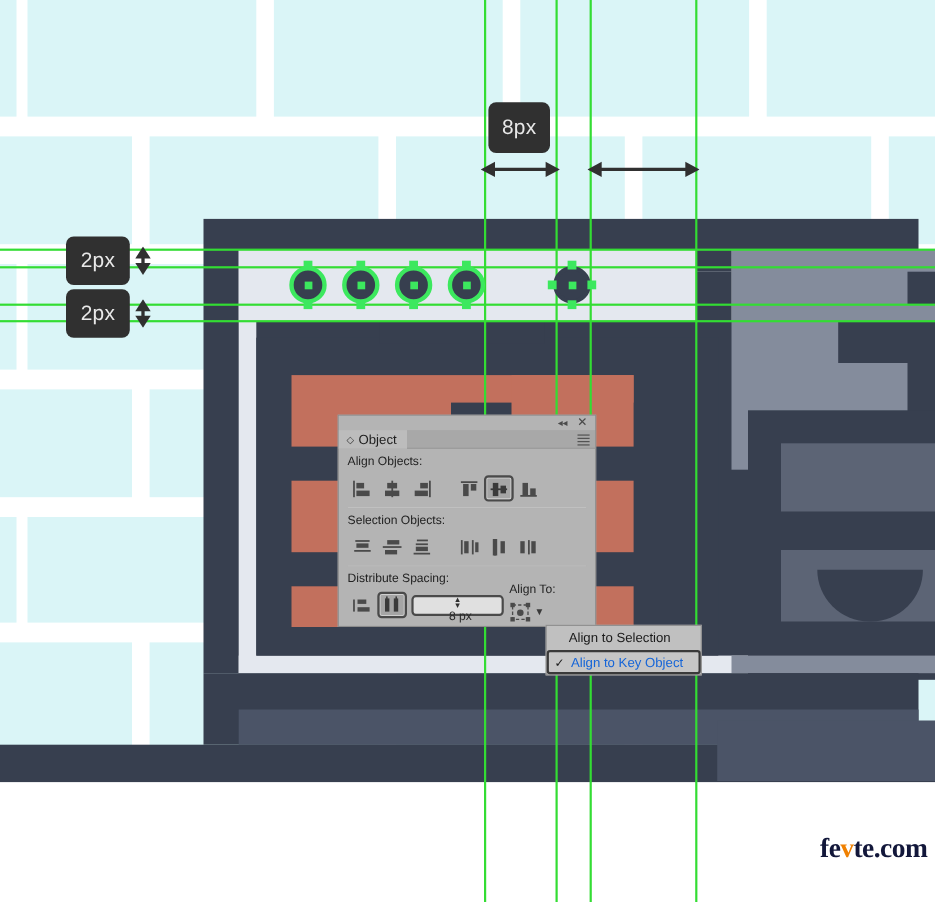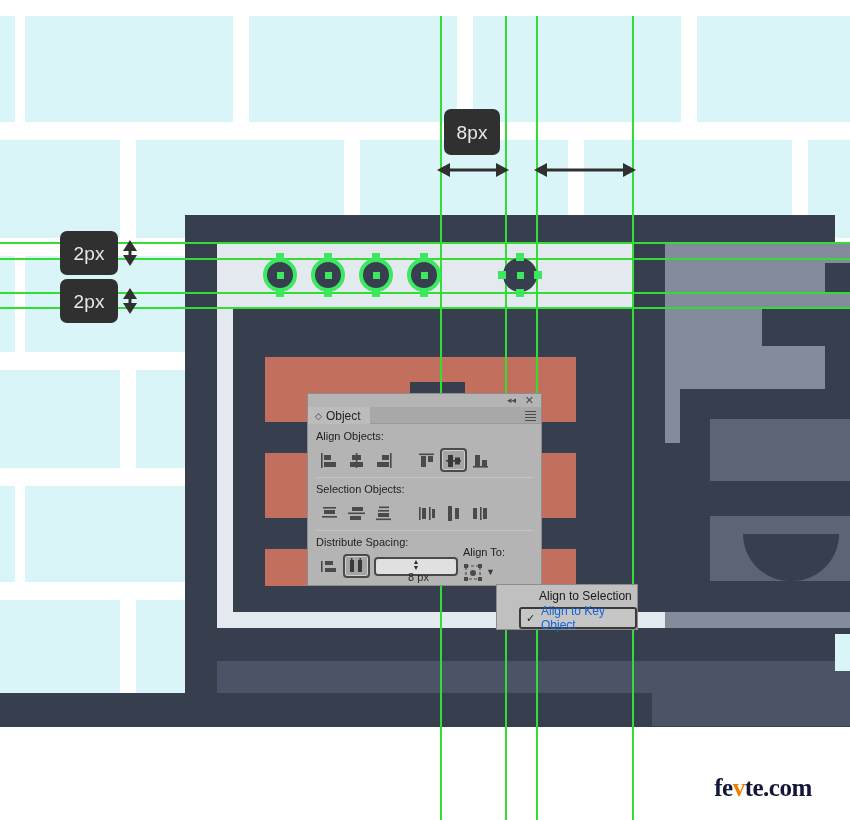--- a/index.html
+++ b/index.html
@@ -3,21 +3,21 @@
 <meta charset="utf-8">
 <style>
   * { box-sizing: border-box; margin: 0; padding: 0; }
   html, body { width: 850px; height: 820px; }
   body {
     font-family: "Liberation Sans", sans-serif;
     background: #ffffff;
     position: relative;
     overflow: hidden;
   }
-  #stage { position: absolute; left: 0; top: 16px; width: 850px; height: 644px; }
+  #stage { position: absolute; left: 0; top: 0; width: 850px; height: 644px; }
 
   
   .wall { position: absolute; left: 0; top: 0; width: 850px; height: 680px; background: #ffffff; overflow: hidden; }
   .brick { position: absolute; background: #daf5f7; }
 
   
   .ill { position: absolute; overflow: hidden; }
   .sh { position: absolute; }
   .navy   { background: #373f4f; }
   .navy2  { background: #4b5467; }
@@ -84,26 +84,26 @@
   .stepper .val { font-size: 11px; color: #2a2a2a; padding-left: 5px; }
   .aligntoWrap { position: absolute; right: 6px; top: 152px; width: 72px; }
   .aligntoLbl { font-size: 11px; color: #222; margin-bottom: 4px; }
   .atBtn { width: 36px; height: 20px; display: flex; align-items: center; gap: 1px; }
 
   
   .menu {
     position: absolute; left: 496px; top: 568px; width: 142px;
     background: #c0c0c0; border: 1px solid #8c8c8c; font-size: 12px;
   }
-  .mi { height: 22px; display: flex; align-items: center; padding-left: 20px; color: #1a1a1a; position: relative; margin-left: 22px; }
+  .mi { height: 22px; display: flex; align-items: center; padding-left: 20px; color: #1a1a1a; position: relative; }
   .mi.active { color: #1565d8; border: 2px solid #3a3a3a; border-radius: 3px; background: #c6c6c6; }
   .mi .chk { position: absolute; left: 5px; font-size: 11px; color: #1a1a1a; }
 
   
-  .wm { position: absolute; left: 683px; top: 758px; width: 160px; text-align: center; }
+  .wm { position: absolute; left: 683px; top: 758px; width: 160px; text-align: right; }
   .wm .l1 { font-family: "Liberation Serif", serif; font-weight: bold; font-size: 25px; color: #12173a; letter-spacing: -.5px; }
   .wm .l1 .v { color: #f08000; }
   .wm .l2 { font-family: "DejaVu Sans", sans-serif; font-weight: bold; font-size: 21px; color: #12173a; letter-spacing: 1px; margin-top: -1px; }
 </style>
 </head>
 <body>
 
 <div id="stage">
 
   <div class="wall">

